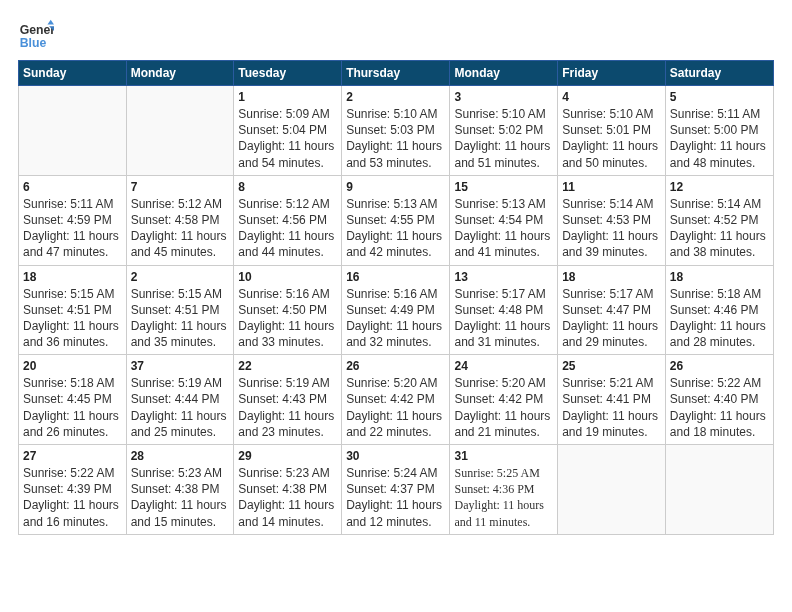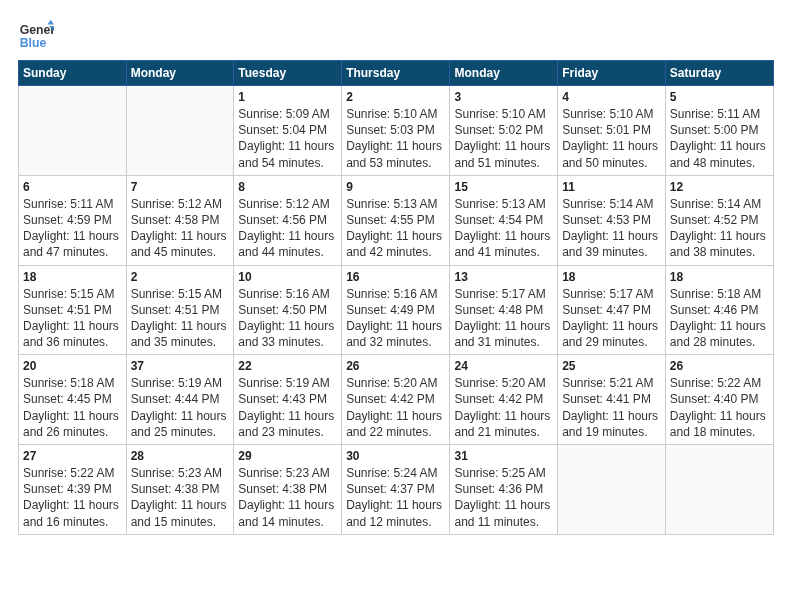--- a/index.html
+++ b/index.html
@@ -307,21 +307,21 @@
 Daylight: 11 hours and 14 minutes.</div>
           </td>
           <td>
             <span class="day-num">30</span>
             <div class="day-info" style="white-space: pre-line;">Sunrise: 5:24 AM
 Sunset: 4:37 PM
 Daylight: 11 hours and 12 minutes.</div>
           </td>
           <td>
             <span class="day-num">31</span>
-            <div class="day-info" style="white-space: pre-line;">Sunrise: 5:25 AM
+            <div class="day-info" style="white-space: pre-line; font-family: Liberation Serif, serif;">Sunrise: 5:25 AM
 Sunset: 4:36 PM
 Daylight: 11 hours and 11 minutes.</div>
           </td>
           <td class="empty"></td>
           <td class="empty"></td>
         </tr>
       </tbody>
   </table>
 </div>
 

